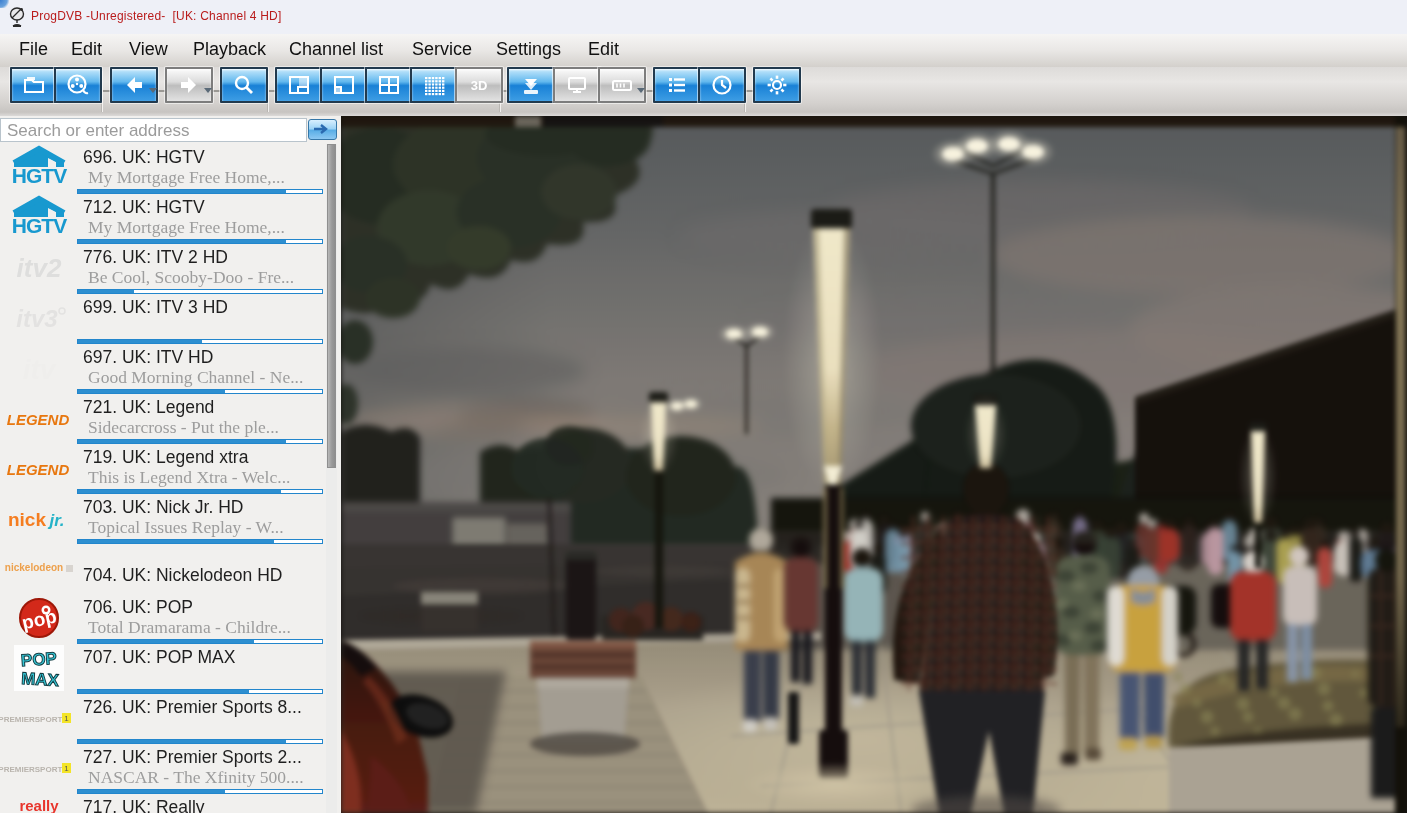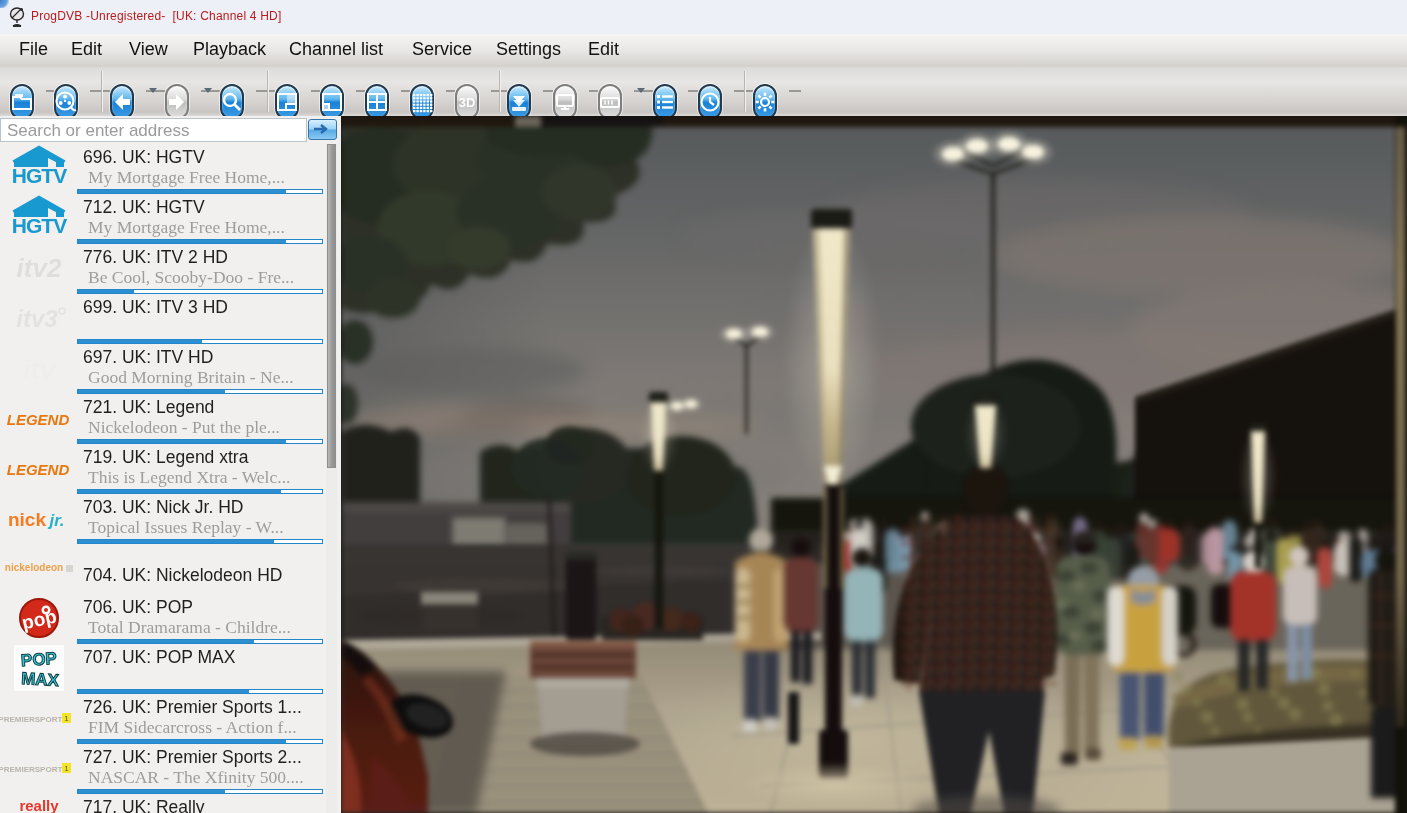--- a/index.html
+++ b/index.html
@@ -11,21 +11,21 @@
      background:radial-gradient(circle at 0 0,#3a7ed0 0%,#6aa2dd 55%,#eef0f7 75%);}
   #titlebar .txt{position:absolute;left:31px;top:9px;font-size:12px;color:#b91c1c;letter-spacing:.2px;}
   
   #menubar{position:absolute;left:0;top:34px;width:1407px;height:33px;
      background:linear-gradient(#f6f5f4 0%,#e9e7e5 50%,#d3d0cc 100%);}
   #menubar span{position:absolute;top:5px;font-size:18px;color:#111;}
   
   #toolbar{position:absolute;left:0;top:67px;width:1407px;height:49px;
      background:linear-gradient(#dddbd9 0%,#e8e6e4 30%,#d3d0cd 75%,#c7c4c1 92%,#dcdad8 100%);
      border-bottom:1px solid #b5b2ae;}
-  .tb{position:absolute;top:17px;width:24px;height:36px;border-radius:13px;
+  .tb{position:absolute;top:0;width:48px;height:36px;border-radius:1px;
      border:2px solid #223a4e;box-sizing:border-box;
      background:linear-gradient(#c4e8fc 0%,#62b8ee 40%,#1981d6 52%,#3d9de4 100%);
      box-shadow:0 0 0 1px rgba(255,255,255,.55), inset 0 1px 2px rgba(255,255,255,.85);}
   .tb.grey{border-color:#7d7d7d;
      background:linear-gradient(#fbfbfb 0%,#dcdcdc 40%,#bdbdbd 52%,#e2e2e2 100%);}
   .tb svg{position:absolute;left:50%;top:50%;transform:translate(-50%,-50%);}
   .dd{position:absolute;top:21px;width:0;height:0;border-left:4px solid transparent;
      border-right:4px solid transparent;border-top:5px solid #5a6a78;}
   .sep{position:absolute;top:4px;width:1px;height:41px;background:#b9b6b2;box-shadow:1px 0 0 #f2f0ee;}
   .dash{position:absolute;top:23px;height:2px;background:#9a9894;}
@@ -313,31 +313,31 @@
 <div class="t1">699. UK: ITV 3 HD</div>
 <div class="pb">
             <i style="width:124px"></i>
           </div>
 </div>
 <div class="row" style="top:227px">
 <svg class="logo" viewBox="0 0 78 50">
             <text x="39" y="36" font-family="Liberation Sans" font-size="28" font-style="italic" font-weight="bold" fill="#efeeec" text-anchor="middle">itv</text>
           </svg>
 <div class="t1">697. UK: ITV HD</div>
-<div class="t2">Good Morning Britain - Ne...</div>
+<div class="t2">Good Morning Channel - Ne...</div>
 <div class="pb">
             <i style="width:147px"></i>
           </div>
 </div>
 <div class="row" style="top:277px">
 <svg class="logo" viewBox="0 0 78 50">
             <text x="38" y="32" font-family="Liberation Sans" font-size="15" font-style="italic" font-weight="bold" fill="#e8770f" text-anchor="middle" letter-spacing="0">LEGEND</text>
           </svg>
 <div class="t1">721. UK: Legend</div>
-<div class="t2">Nickelodeon - Put the ple...</div>
+<div class="t2">Sidecarcross - Put the ple...</div>
 <div class="pb">
             <i style="width:208px"></i>
           </div>
 </div>
 <div class="row" style="top:327px">
 <svg class="logo" viewBox="0 0 78 50">
             <text x="38" y="32" font-family="Liberation Sans" font-size="15" font-style="italic" font-weight="bold" fill="#e8770f" text-anchor="middle" letter-spacing="0">LEGEND</text>
           </svg>
 <div class="t1">719. UK: Legend xtra</div>
 <div class="t2">This is Legend Xtra - Welc...</div>
@@ -387,22 +387,21 @@
 <div class="pb">
             <i style="width:171px"></i>
           </div>
 </div>
 <div class="row" style="top:577px">
 <svg class="logo" viewBox="0 0 78 50">
             <text x="33" y="29" font-family="Liberation Sans" font-size="8" font-weight="bold" fill="#b9b4ad" text-anchor="middle">PREMIERSPORTS</text>
             <rect x="62" y="20" width="9" height="10" fill="#f3e428"></rect>
             <text x="66.5" y="28" font-family="Liberation Sans" font-size="8" fill="#555" text-anchor="middle">1</text>
           </svg>
-<div class="t1">726. UK: Premier Sports 1...</div>
-<div class="t2">FIM Sidecarcross - Action f...</div>
+<div class="t1">726. UK: Premier Sports 8...</div>
 <div class="pb">
             <i style="width:208px"></i>
           </div>
 </div>
 <div class="row" style="top:627px">
 <svg class="logo" viewBox="0 0 78 50">
             <text x="33" y="29" font-family="Liberation Sans" font-size="8" font-weight="bold" fill="#b9b4ad" text-anchor="middle">PREMIERSPORTS</text>
             <rect x="62" y="20" width="9" height="10" fill="#f3e428"></rect>
             <text x="66.5" y="28" font-family="Liberation Sans" font-size="8" fill="#555" text-anchor="middle">1</text>
           </svg>

